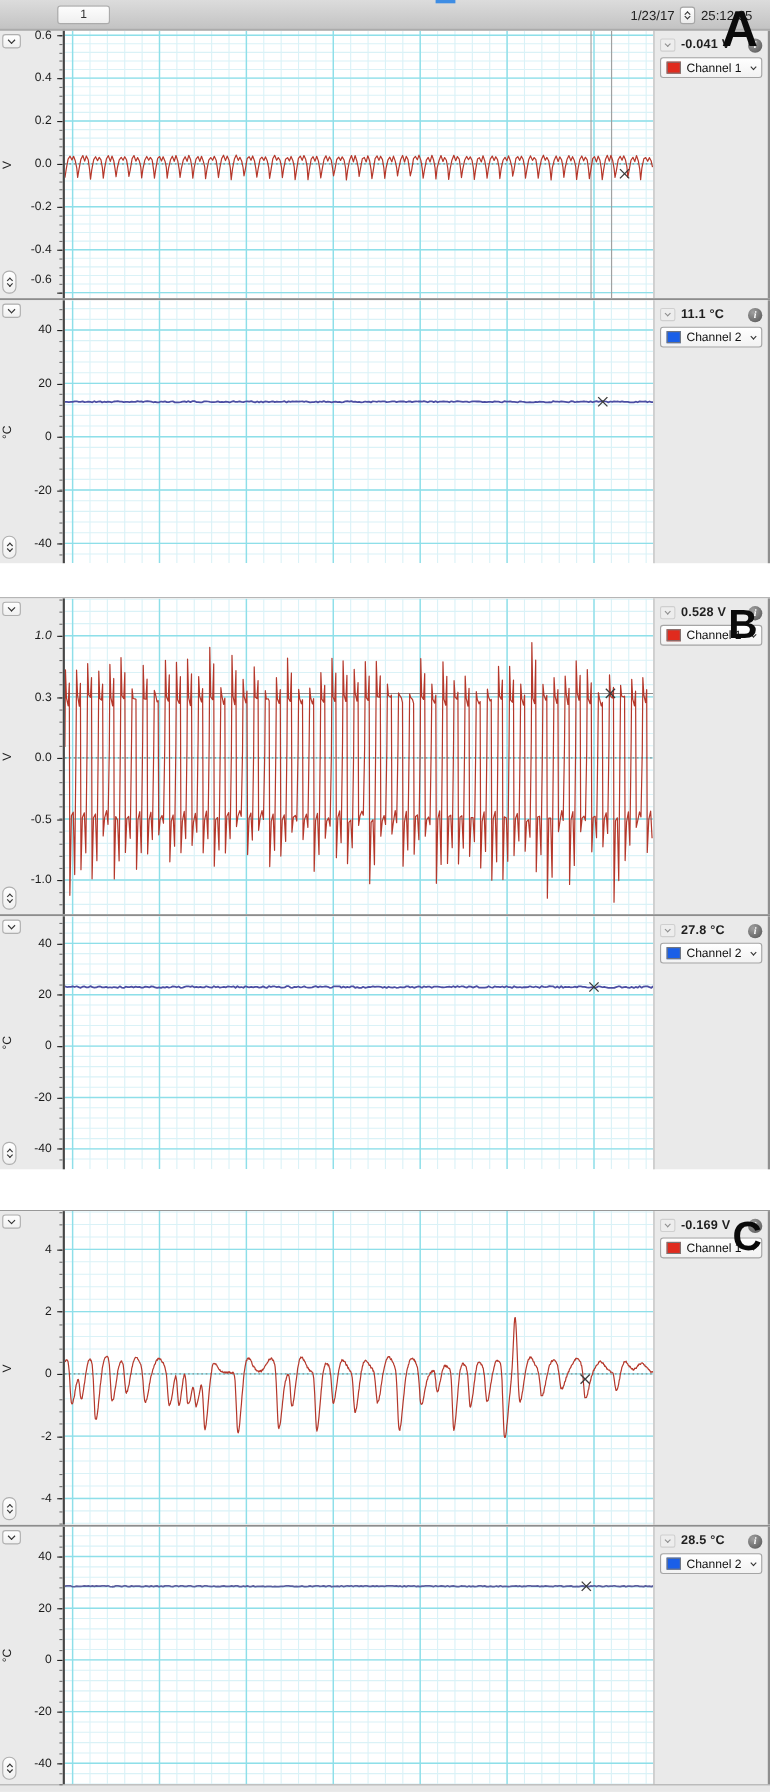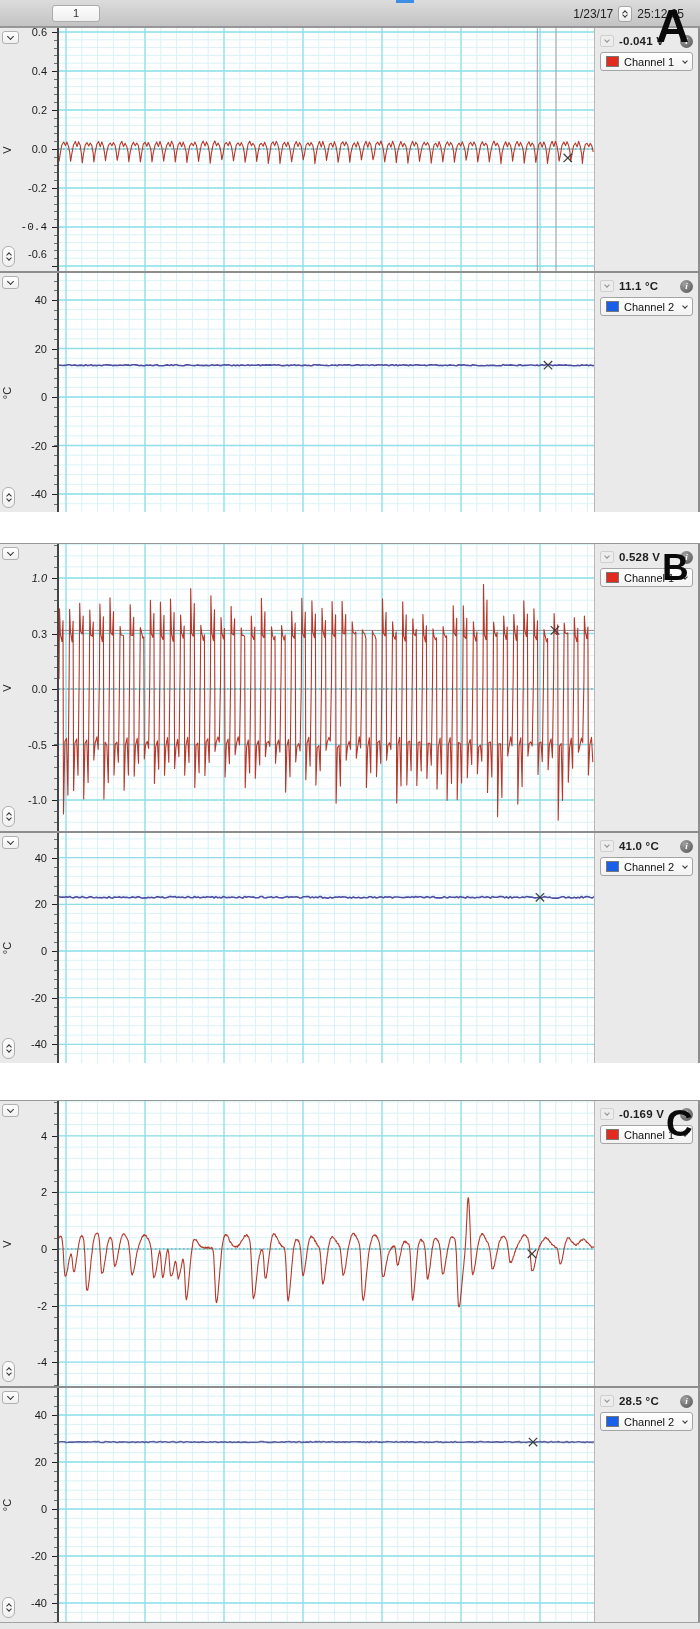--- a/index.html
+++ b/index.html
@@ -125,21 +125,21 @@
             <span class="tick-label" style="top: -2px;">0.6</span>
             <div class="tick-dash" style="top: 43px;"></div>
             <span class="tick-label" style="top: 37px;">0.4</span>
             <div class="tick-dash" style="top: 82px;"></div>
             <span class="tick-label" style="top: 76px;">0.2</span>
             <div class="tick-dash" style="top: 121px;"></div>
             <span class="tick-label" style="top: 115px;">0.0</span>
             <div class="tick-dash" style="top: 160px;"></div>
             <span class="tick-label" style="top: 154px;">-0.2</span>
             <div class="tick-dash" style="top: 199px;"></div>
-            <span class="tick-label" style="top: 193px; font-family: Liberation Mono, monospace;">-0.4</span>
+            <span class="tick-label" style="top: 193px;">-0.4</span>
             <div class="tick-dash" style="top: 238px;"></div>
             <span class="tick-label" style="top: 220px;">-0.6</span>
           </div>
         <span class="gbtn stepbtn">
             <i class="chev up sm"></i>
             <i class="chev down sm"></i>
           </span>
       </div>
       <div class="plot">
           <svg width="535" height="243">
@@ -666,21 +666,21 @@
               <line x1="476.76500000000004" y1="60.095" x2="485.165" y2="68.495" stroke="#3b3b3b" stroke-width="1.2"></line>
               <line x1="476.76500000000004" y1="68.495" x2="485.165" y2="60.095" stroke="#3b3b3b" stroke-width="1.2"></line>
             </g>
           </svg>
         </div>
       <div class="side">
         <div class="val-row">
           <span class="mini-chev">
               <i class="chev down sm gray"></i>
             </span>
-          <span class="val-text">41.0 °C</span>
+          <span class="val-text">27.8 °C</span>
           <span class="info-icon">i</span>
         </div>
         <div class="ch-select">
           <span class="swatch" style="background: rgb(26, 95, 232);"></span>
           <span class="ch-label">Channel 2</span>
           <i class="chev down sm"></i>
         </div>
       </div>
     </div>
   </div>

